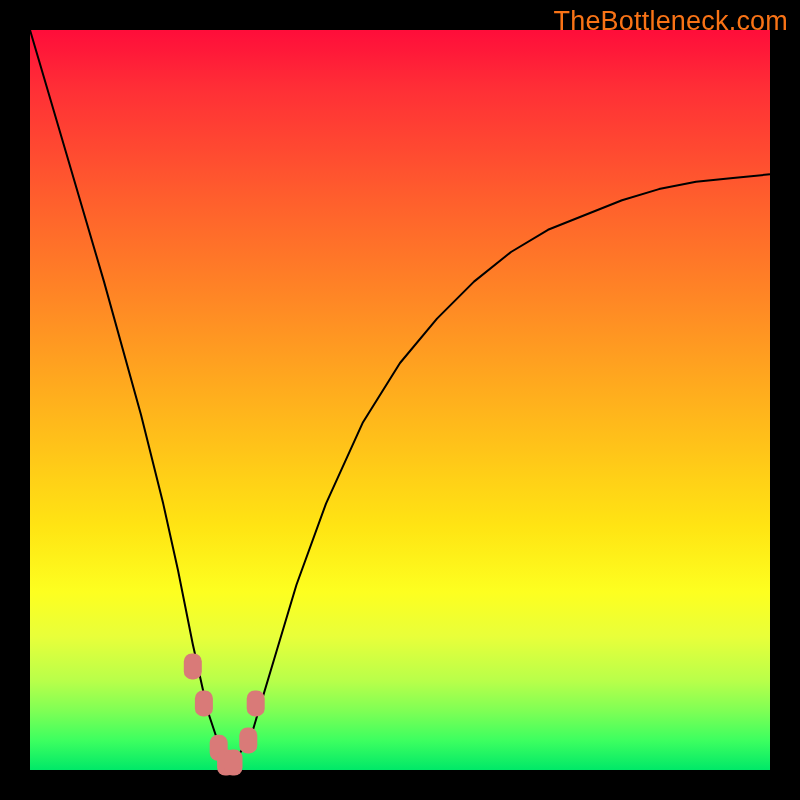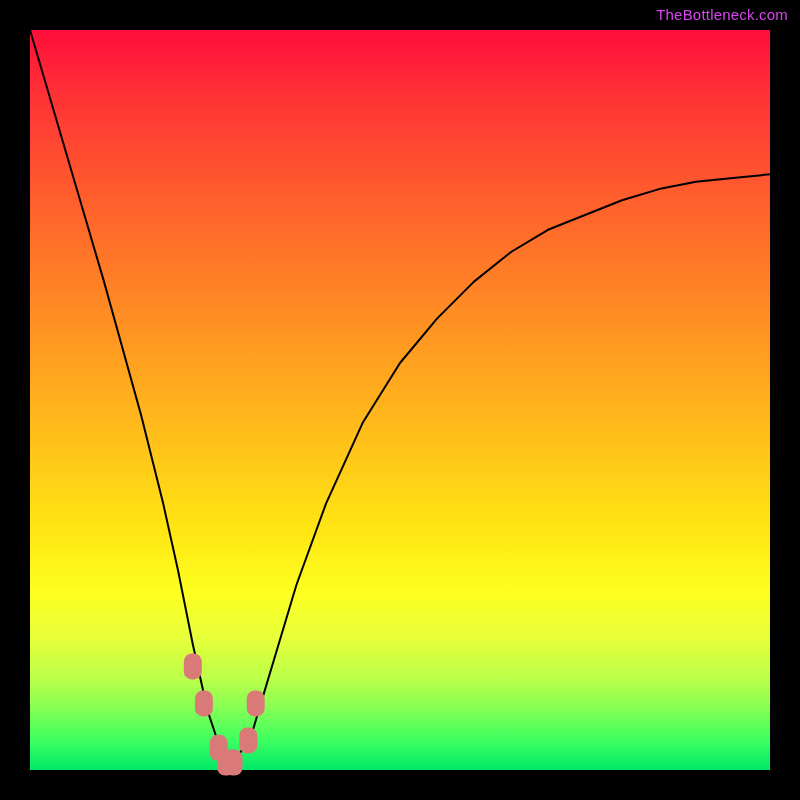--- a/index.html
+++ b/index.html
@@ -37,22 +37,22 @@
       #b8ff4a 88%,
       #7fff55 92%,
       #3dff60 96%,
       #00e868 100%
     );
   }
   .watermark {
     position: absolute;
     top: 6px;
     right: 12px;
-    color: #d946ef;
-    font-size: 15px;
+    color: #f97316;
+    font-size: 27px;
     letter-spacing: 0.2px;
     user-select: none;
   }
   svg.curve {
     position: absolute;
     left: 0;
     top: 0;
     width: 740px;
     height: 740px;
     overflow: visible;

